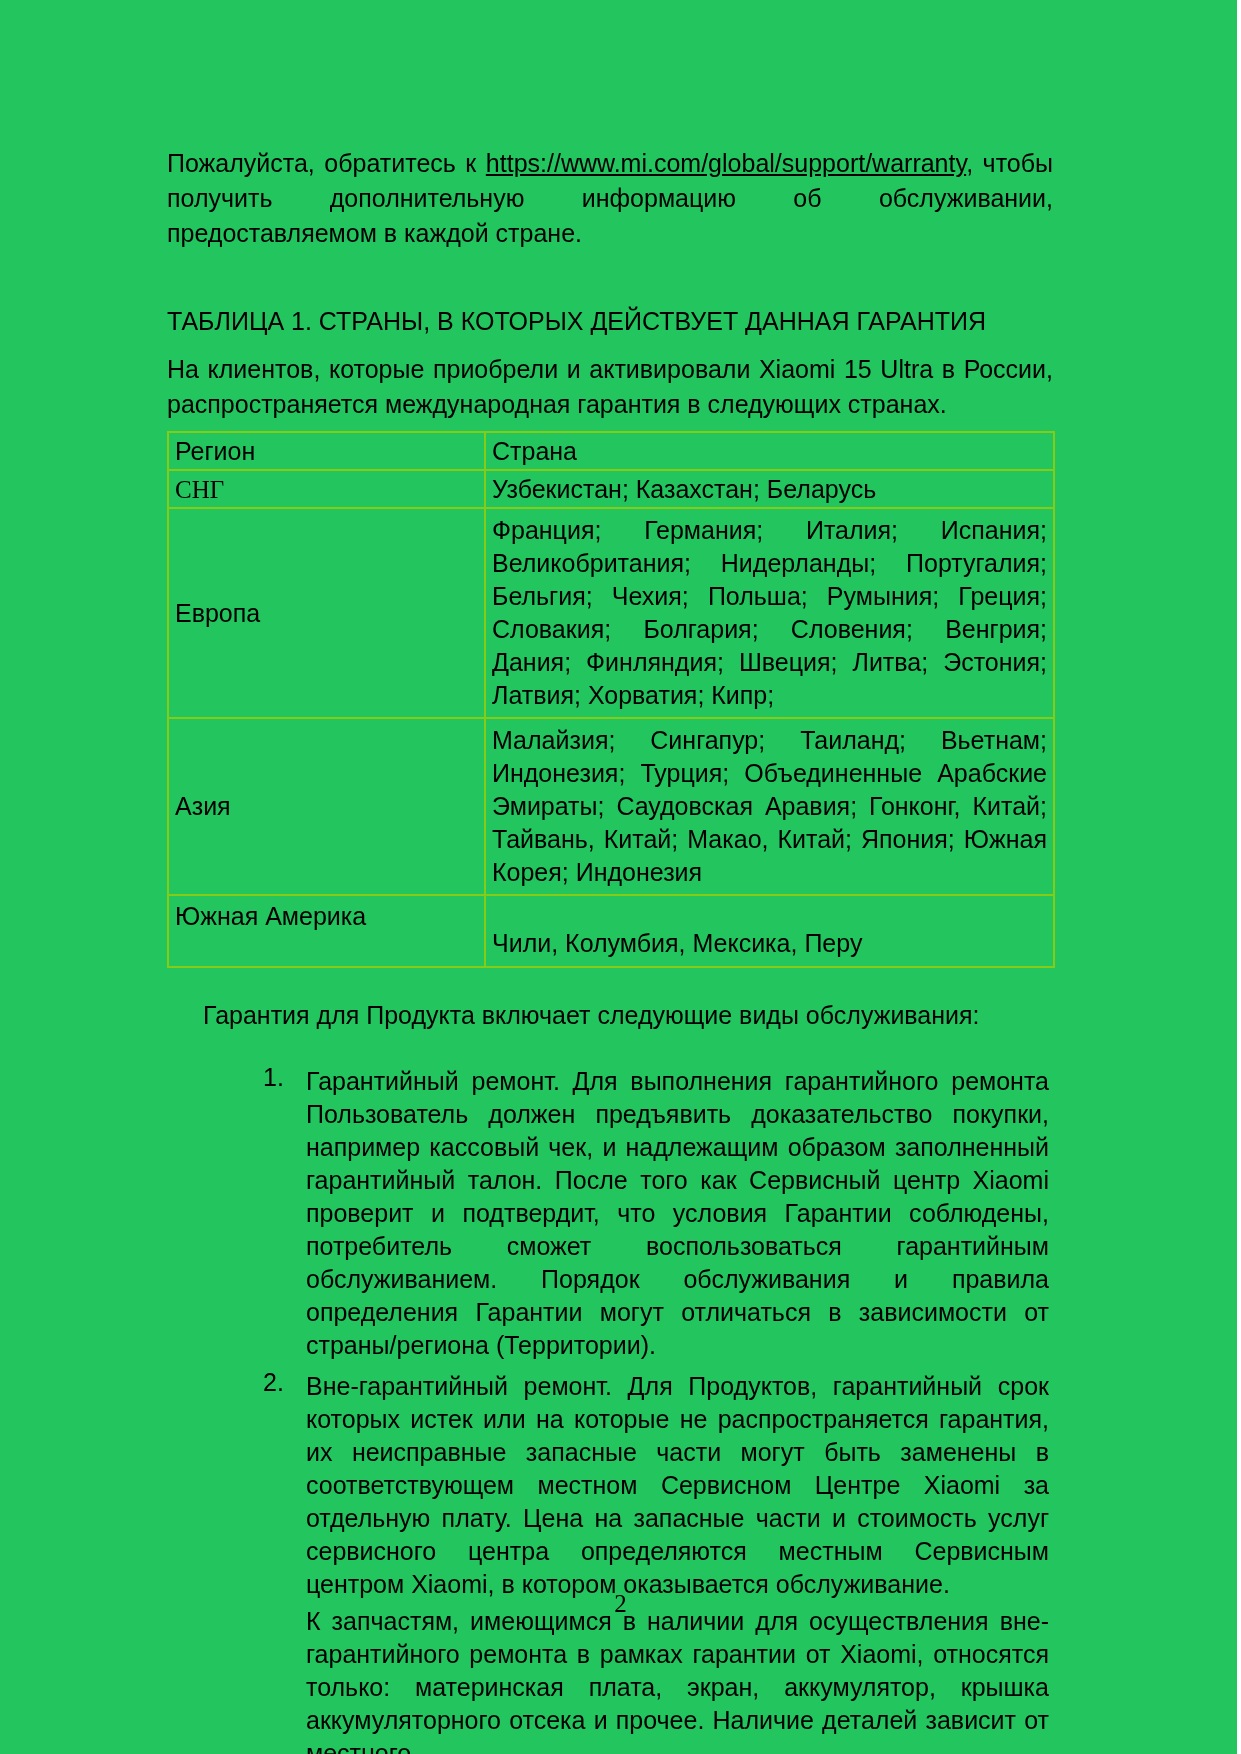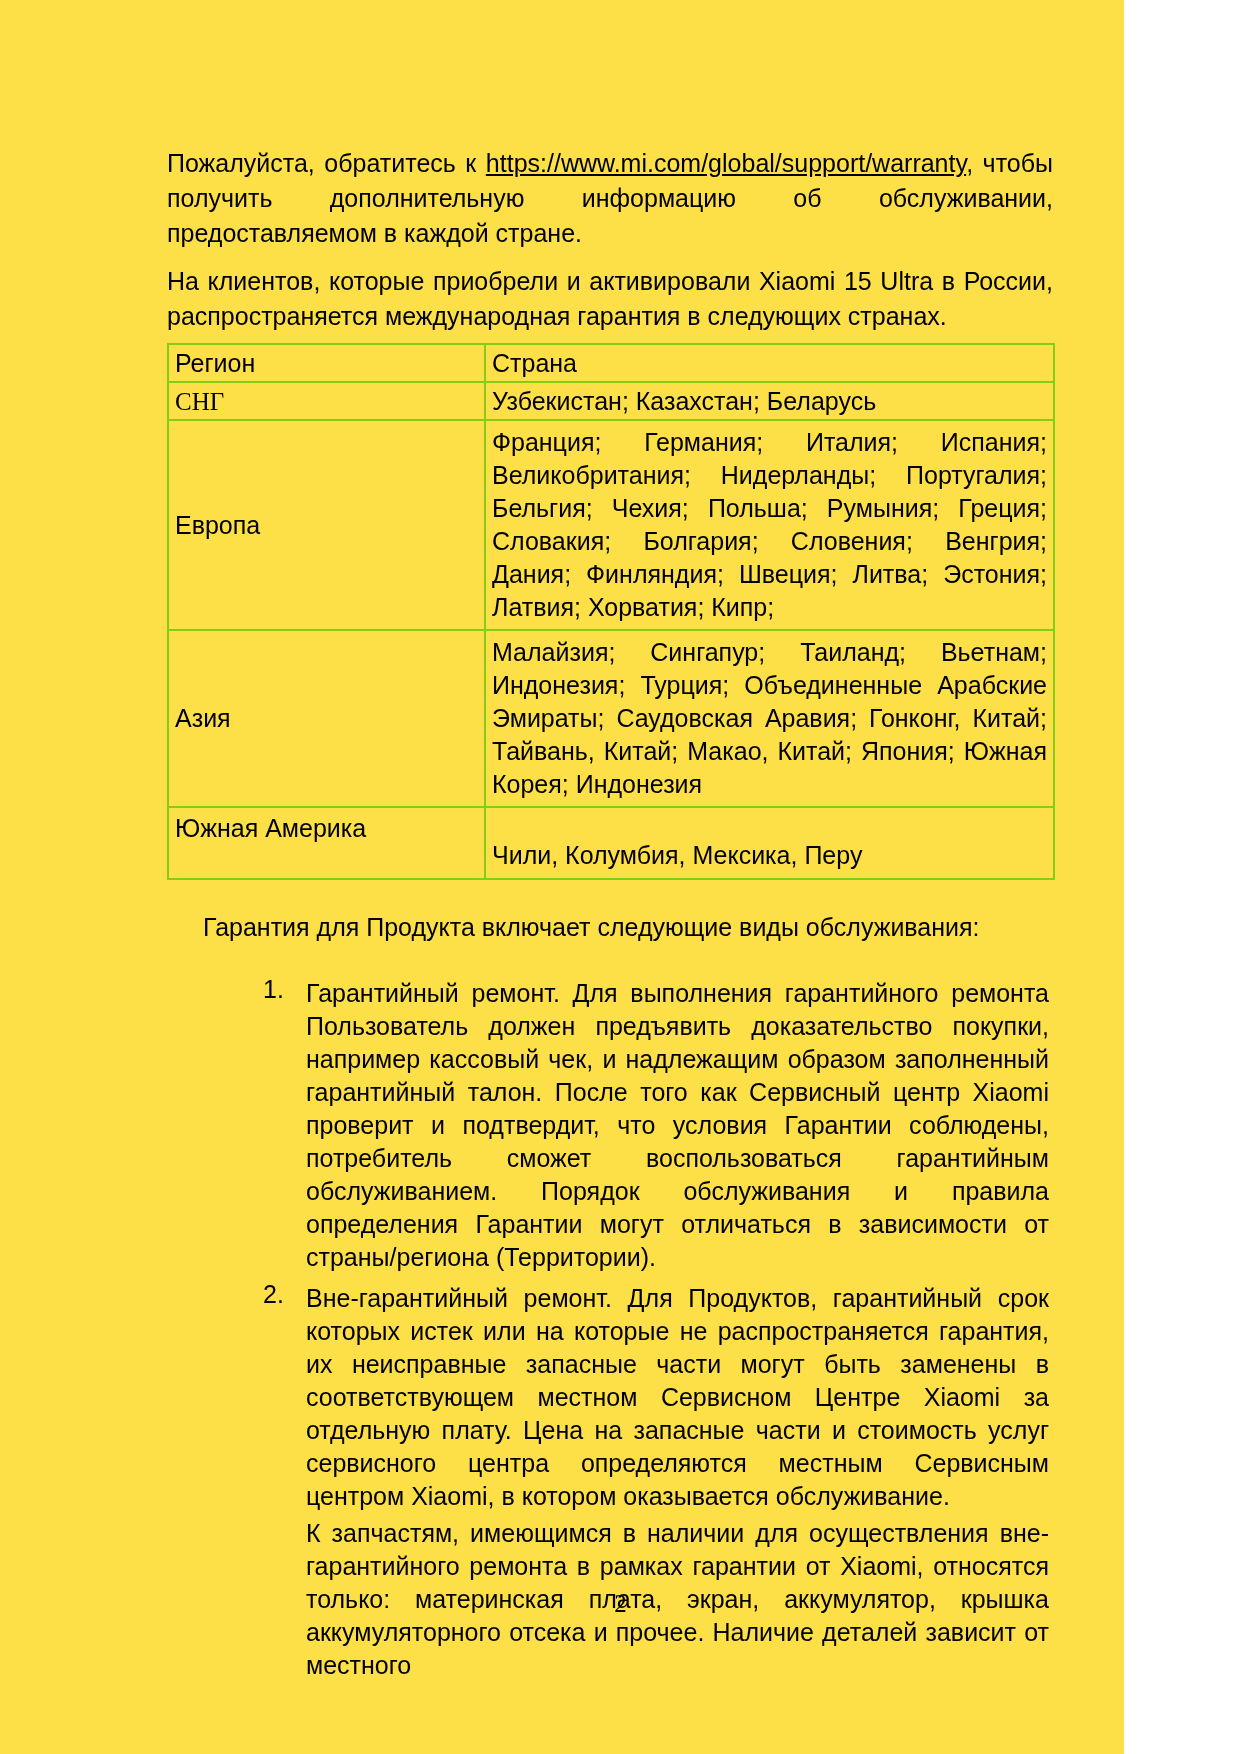--- a/index.html
+++ b/index.html
@@ -1,20 +1,20 @@
 <!DOCTYPE html>
 <html lang="ru"><head>
 <meta charset="utf-8">
 <style>
   html, body { margin: 0; padding: 0; background: #ffffff; }
   .page {
     position: relative;
-    width: 1124px;
+    width: 1237px;
     height: 1754px;
-    background: #fde047;
+    background: #22c55e;
     color: #000000;
     font-family: "Liberation Sans", sans-serif;
     font-size: 25px;
     line-height: 35px;
     overflow: hidden;
   }
   .content {
     margin-left: 167px;
     width: 886px;
     padding-top: 146px;
@@ -76,20 +76,21 @@
   }
 </style>
 </head>
 <body>
 
 <div class="page">
   <div class="content">
 
     <p class="para"><span>Пожалуйста, обратитесь к </span><a href="#" class="doc-link">https://www.mi.com/global/support/warranty</a><span>, чтобы получить дополнительную информацию об обслуживании, предоставляемом в каждой стране.</span></p>
 
+    <h2 class="heading">ТАБЛИЦА 1. СТРАНЫ, В КОТОРЫХ ДЕЙСТВУЕТ ДАННАЯ ГАРАНТИЯ</h2>
 
     <p class="para table-intro">На клиентов, которые приобрели и активировали Xiaomi 15 Ultra в России, распространяется международная гарантия в следующих странах.</p>
 
     <table class="countries">
       <tbody>
           <tr class="hdr">
         <td class="c1">Регион</td>
         <td class="c2">Страна</td>
       </tr>
       <tr class="r-cis">

